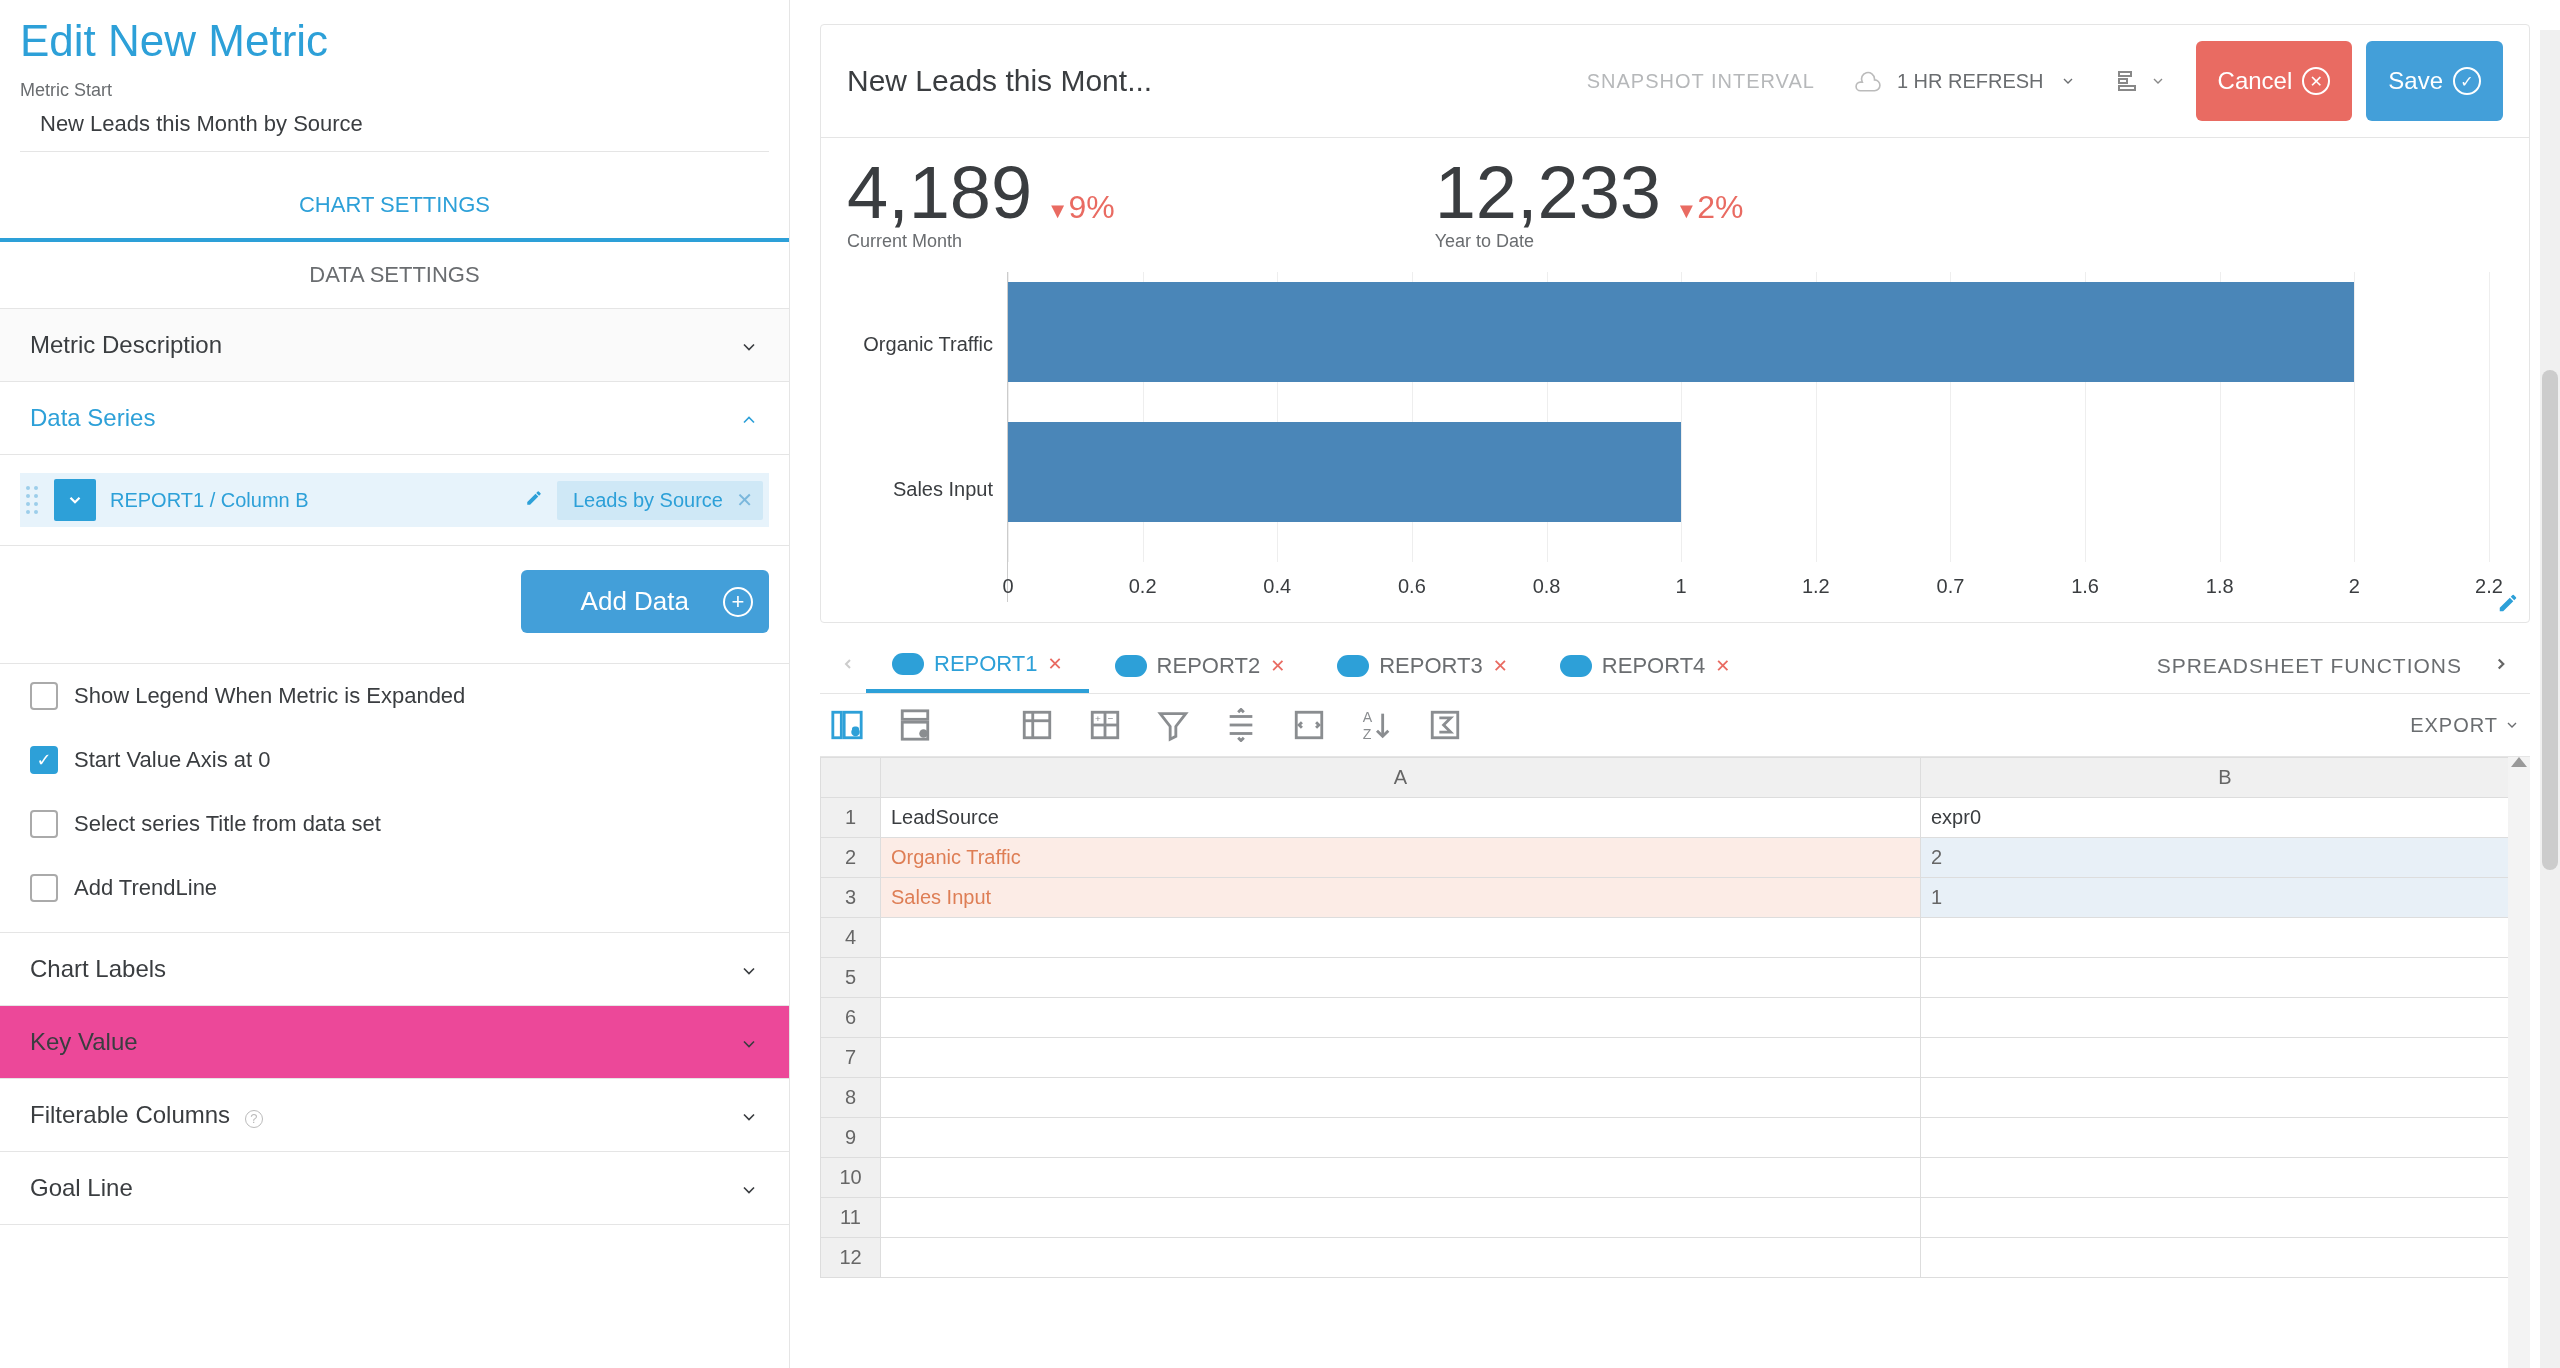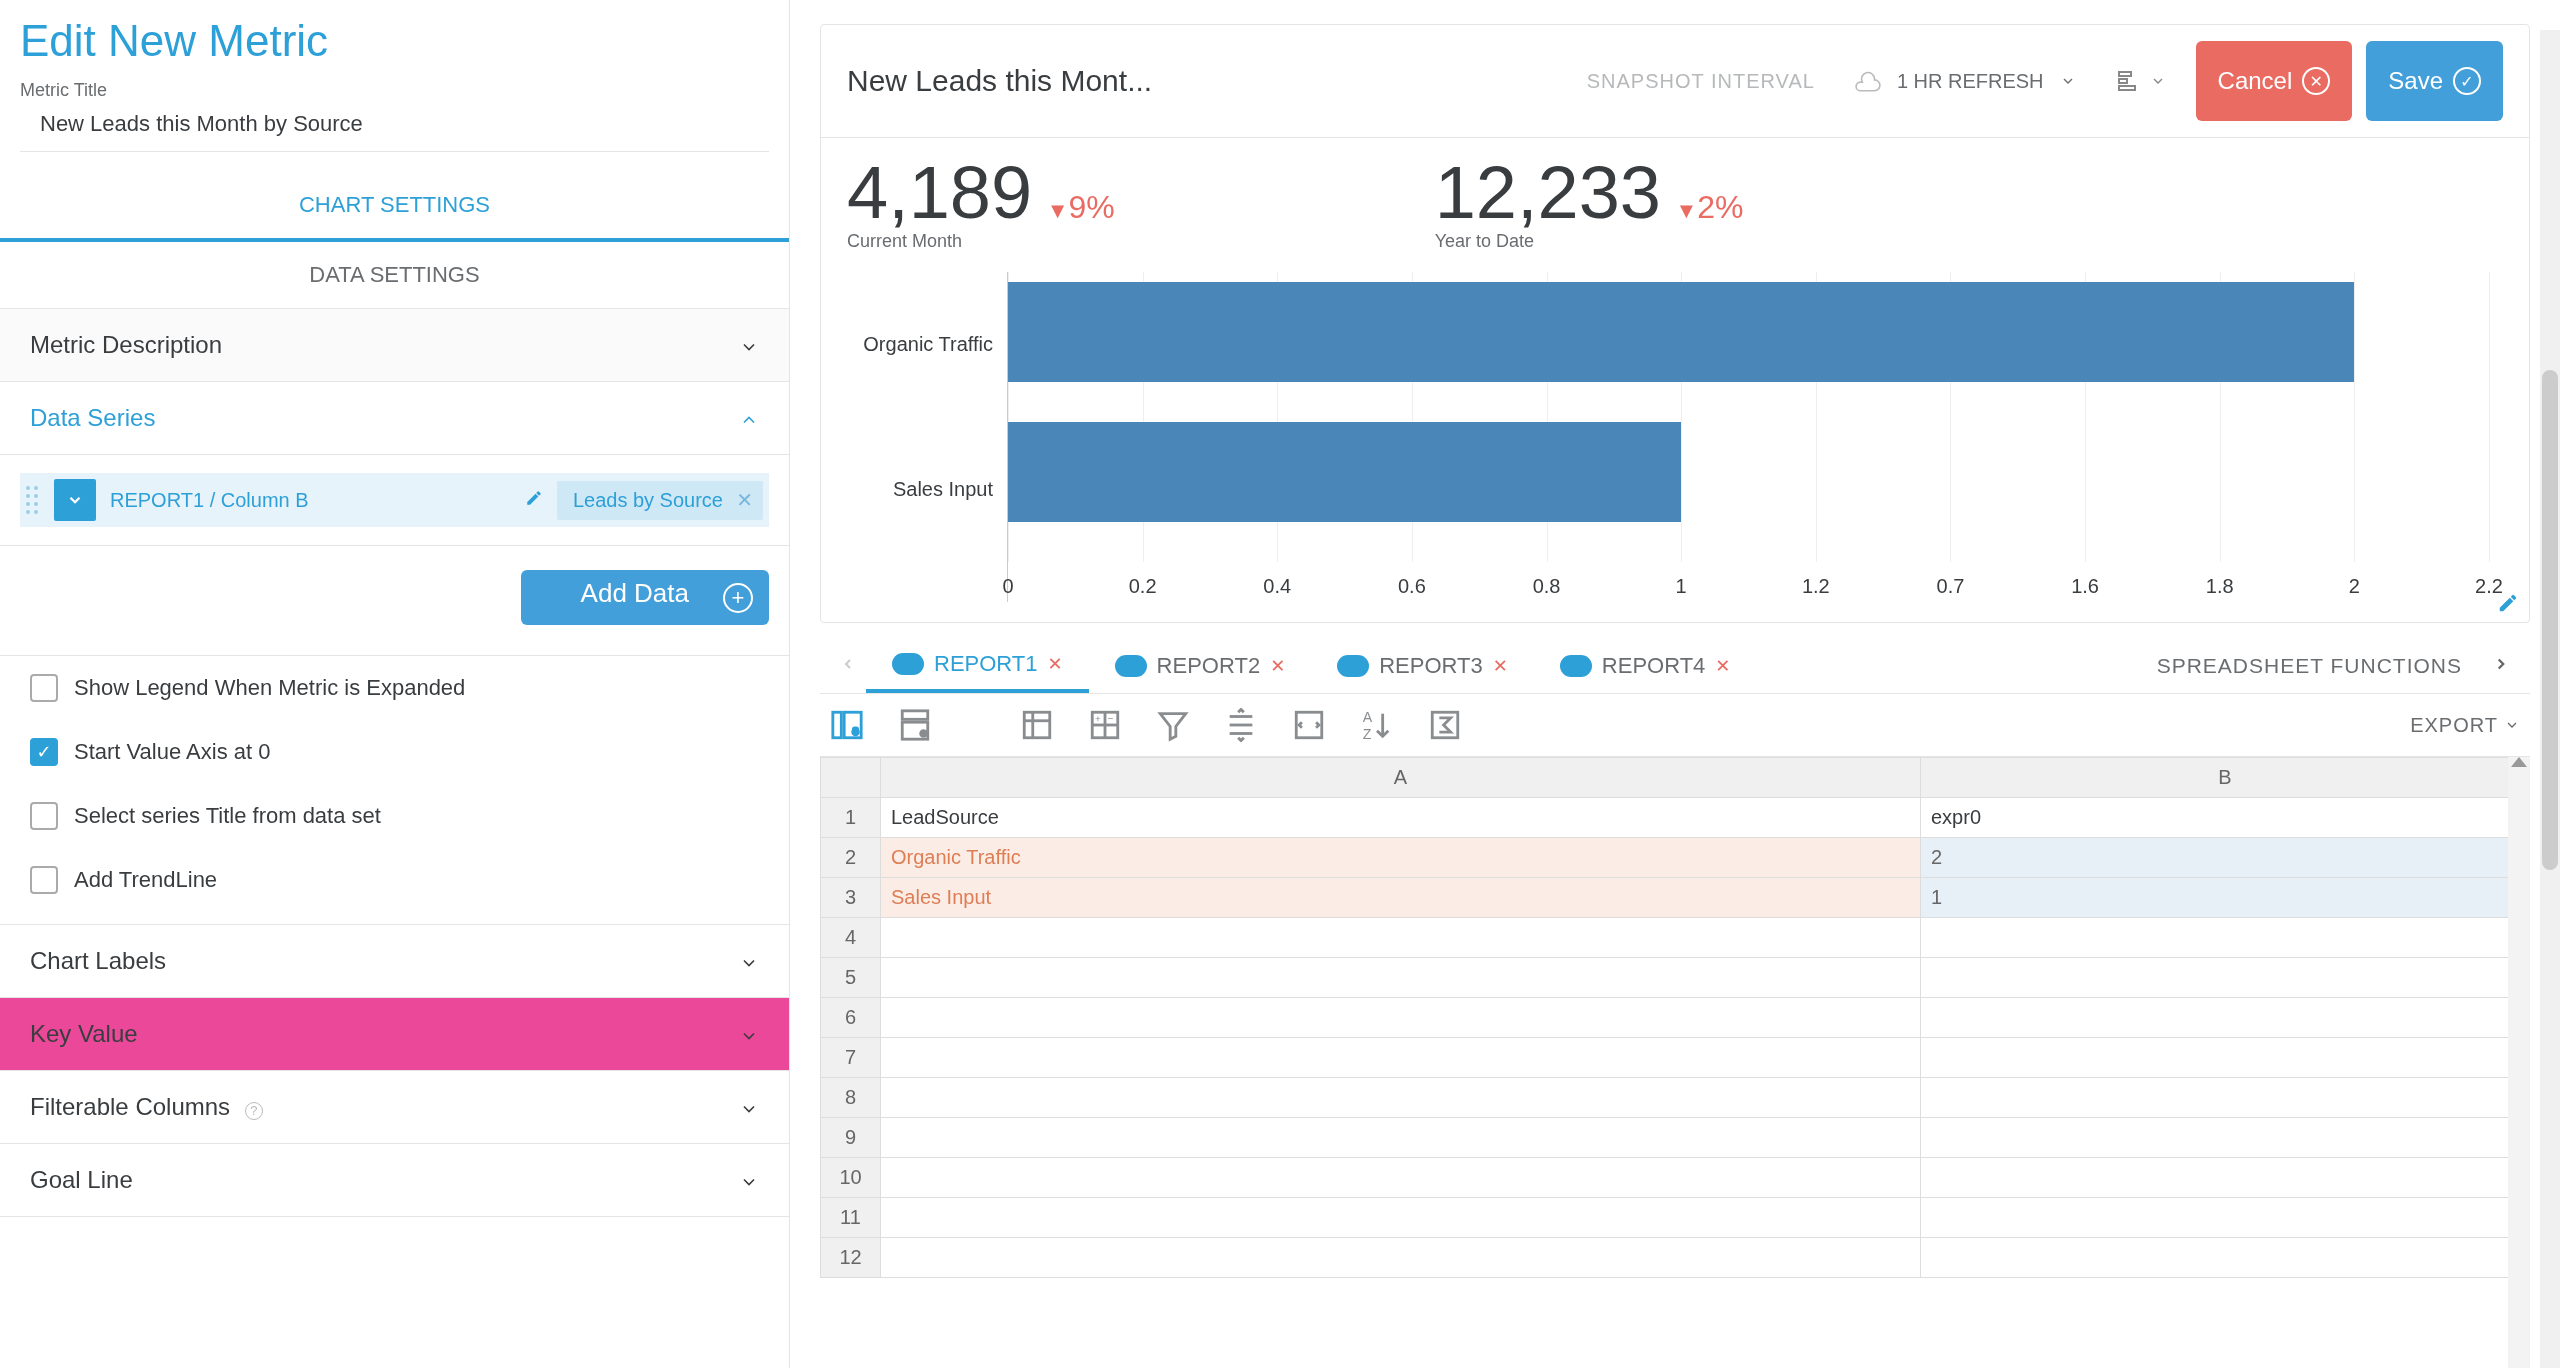--- a/index.html
+++ b/index.html
@@ -37,21 +37,21 @@
   .ds-row { display: flex; align-items: center; gap: 14px; background: var(--blue-pale); padding: 0; height: 54px; }
   .drag-dots { width: 20px; display: grid; grid-template-columns: repeat(2, 4px); grid-auto-rows: 4px; gap: 4px; padding-left: 6px; }
   .drag-dots span { background: #9CCEEA; width: 4px; height: 4px; border-radius: 50%; }
   .ds-chev-box { width: 42px; height: 42px; background: var(--blue); display: flex; align-items: center; justify-content: center; border-radius: 2px; }
   .ds-label { color: var(--blue); font-size: 20px; flex: 1; }
   .pencil { color: var(--blue); font-size: 18px; }
   .ds-pill { background: #CFE8F6; color: var(--blue); padding: 8px 40px 8px 16px; border-radius: 2px; font-size: 20px; position: relative; margin-right: 6px; }
   .ds-pill .x { position: absolute; right: 10px; top: 50%; transform: translateY(-50%); color: #7AB7DC; }
 
   .add-data-row { display: flex; justify-content: flex-end; padding: 24px 20px 30px 20px; border-bottom: 1px solid var(--border); }
-  .add-data-btn { background: var(--blue-light); color: #fff; border: none; padding: 8px 80px 16px 60px; font-size: 26px; border-radius: 6px; position: relative; cursor: pointer; }
+  .add-data-btn { background: var(--blue-light); color: #fff; border: none; padding: 16px 80px 16px 60px; font-size: 26px; border-radius: 6px; position: relative; cursor: pointer; }
   .add-data-btn .plus-circle { position: absolute; right: 16px; top: 50%; transform: translateY(-50%); width: 30px; height: 30px; border: 2px solid #fff; border-radius: 50%; display: flex; align-items: center; justify-content: center; font-size: 22px; }
 
   .check-row { display: flex; align-items: center; gap: 16px; padding: 18px 30px; font-size: 22px; color: var(--dark-text); }
   .check-box { width: 28px; height: 28px; border: 2px solid #aaa; border-radius: 4px; display: flex; align-items: center; justify-content: center; }
   .check-box.checked { background: var(--blue); border-color: var(--blue); }
   .check-box.checked::after { content: "✓"; color: #fff; font-size: 18px; }
 
   .help-icon { width: 18px; height: 18px; border: 1px solid #bbb; border-radius: 50%; display: inline-flex; align-items: center; justify-content: center; font-size: 13px; color: #bbb; margin-left: 8px; }
 
   
@@ -114,21 +114,21 @@
   .scrollbar-v { position: absolute; right: 0; top: 30px; bottom: 0; width: 20px; background: #f0f0f0; }
   .scroll-thumb { position: absolute; top: 340px; width: 16px; left: 2px; height: 500px; background: #ccc; border-radius: 8px; }
 </style>
 </head>
 <body>
 
 <div class="app">
 
   <div class="left-panel">
     <div class="page-title">Edit New Metric</div>
-    <div class="field-label">Metric Title</div>
+    <div class="field-label">Metric Start</div>
     <div class="text-input">New Leads this Month by Source</div>
 
     <div class="tabs-left">
       <div class="tab-left active">CHART SETTINGS</div>
       <div class="tab-left">DATA SETTINGS</div>
     </div>
 
     <div class="accordion-row">
       <span>Metric Description</span>
       <span class="chevron"><svg viewBox="0 0 24 24" fill="none" stroke="currentColor" stroke-width="2">

